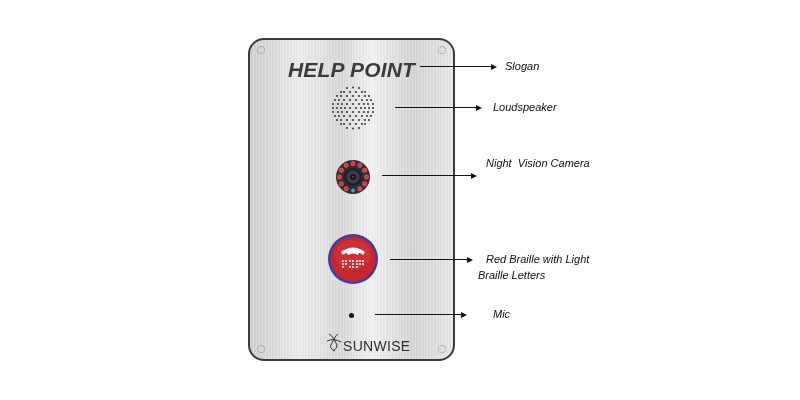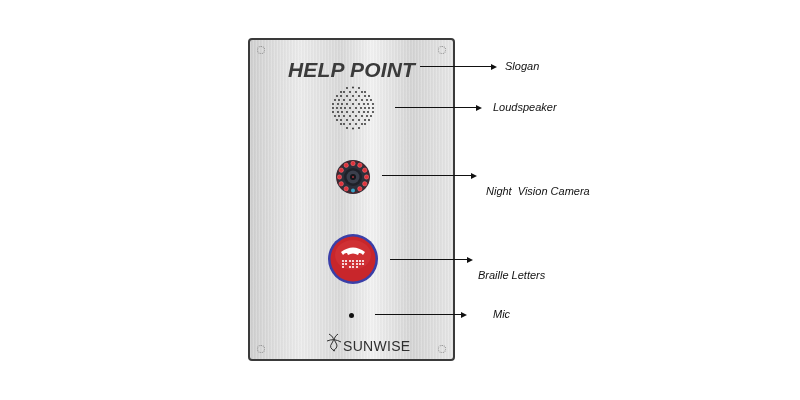--- a/index.html
+++ b/index.html
@@ -16,21 +16,21 @@
       width: 800px;
       height: 400px;
     }
     .panel {
       position: absolute;
       left: 248px;
       top: 38px;
       width: 207px;
       height: 323px;
       border: 2px solid #3a3a3a;
-      border-radius: 4px;
+      border-radius: 16px;
       box-sizing: border-box;
       background:
         repeating-linear-gradient(90deg,
           rgba(255,255,255,0.35) 0px,
           rgba(255,255,255,0.0) 1px,
           rgba(0,0,0,0.04) 2px,
           rgba(255,255,255,0.15) 3px),
         linear-gradient(90deg, #cfcfcf 0%, #ececec 25%, #d8d8d8 45%, #f2f2f2 60%, #d4d4d4 80%, #e6e6e6 100%);
     }
     .screw {
@@ -283,23 +283,24 @@
   <div class="callout-line" style="left:420px; top:66px; width:72px;"></div>
   <div class="arrowhead" style="left:491px; top:63.5px;"></div>
   <div class="callout-label" style="left:505px; top:59px;">Slogan</div>
 
   <div class="callout-line" style="left:395px; top:107px; width:82px;"></div>
   <div class="arrowhead" style="left:476px; top:104.5px;"></div>
   <div class="callout-label" style="left:493px; top:100px;">Loudspeaker</div>
 
   <div class="callout-line" style="left:382px; top:175px; width:90px;"></div>
   <div class="arrowhead" style="left:471px; top:172.5px;"></div>
-  <div class="callout-label" style="left:486px; top:184px; white-space:pre;text-align:right;">Night  Vision Camera</div>
+  <div class="callout-label" style="left:486px; top:156px; white-space:pre;text-align:right;">Night  Vision Camera</div>
 
   <div class="callout-line" style="left:390px; top:259px; width:78px;"></div>
   <div class="arrowhead" style="left:467px; top:256.5px;"></div>
+  <div class="callout-label" style="left:486px; top:252px;">Red Braille with Light</div>
   <div class="callout-label" style="left:478px; top:268px;">Braille Letters</div>
 
   <div class="callout-line" style="left:375px; top:314px; width:87px;"></div>
   <div class="arrowhead" style="left:461px; top:311.5px;"></div>
   <div class="callout-label" style="left:493px; top:307px;">Mic</div>
 
 </div>
 
 </body></html>

